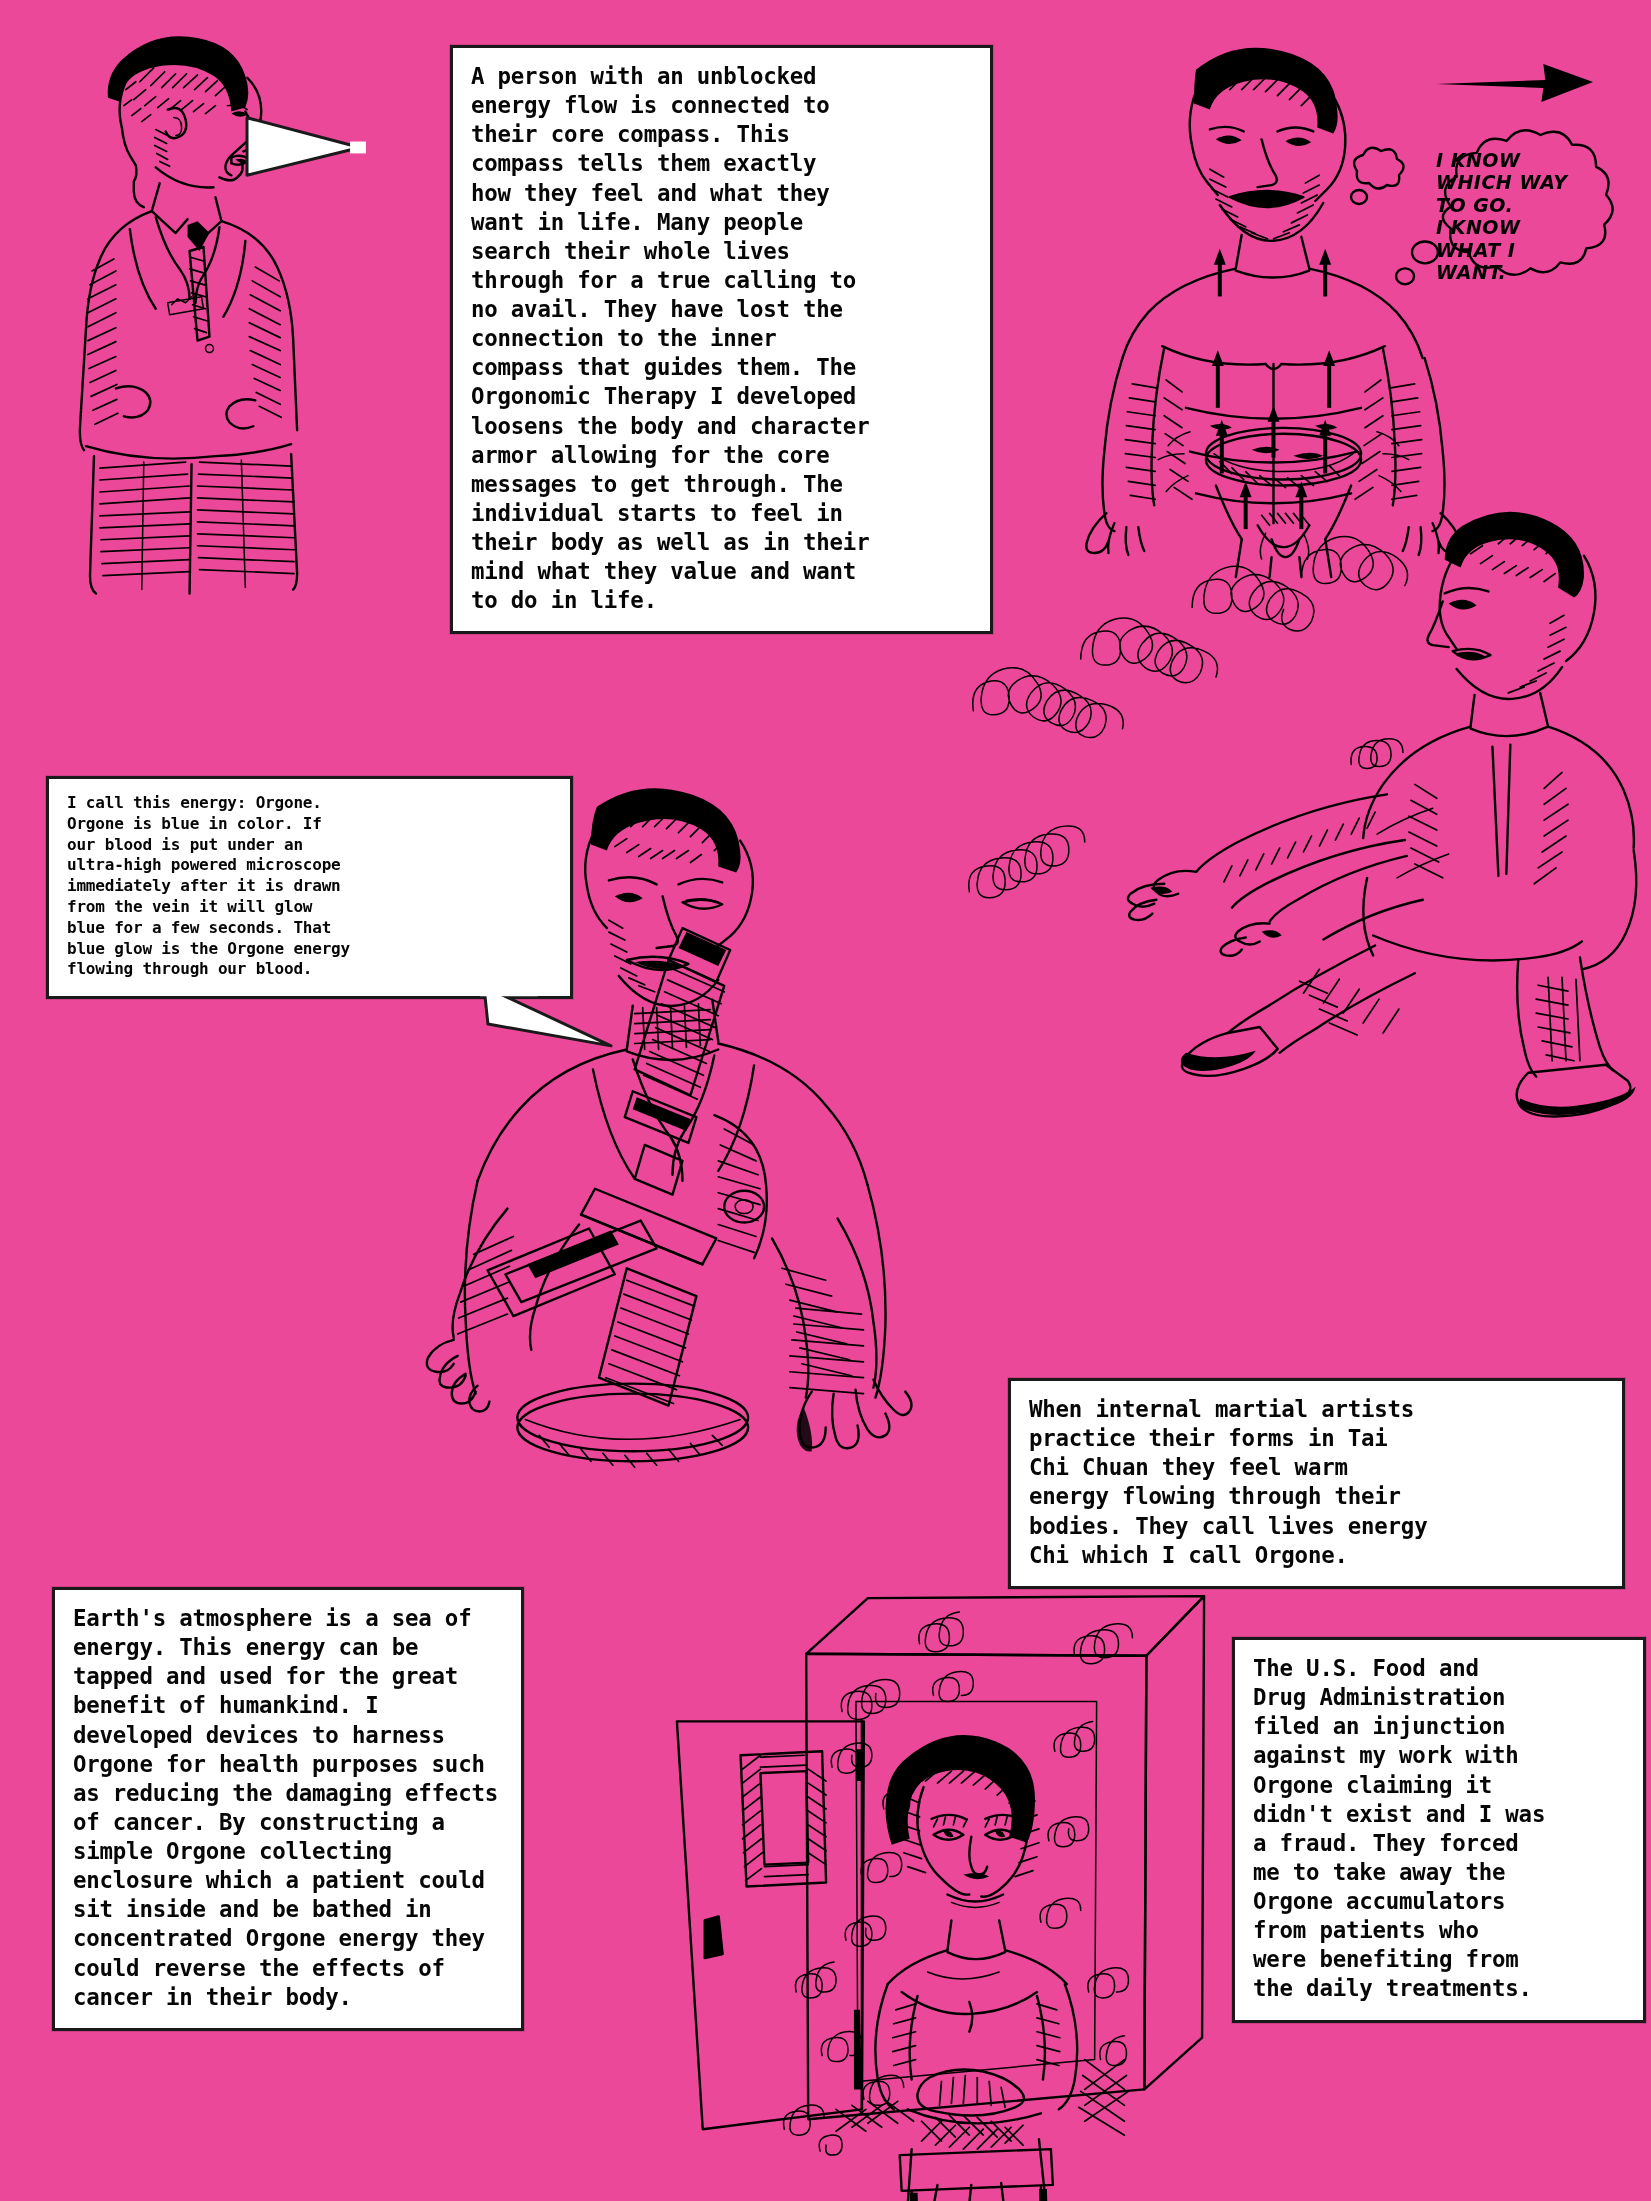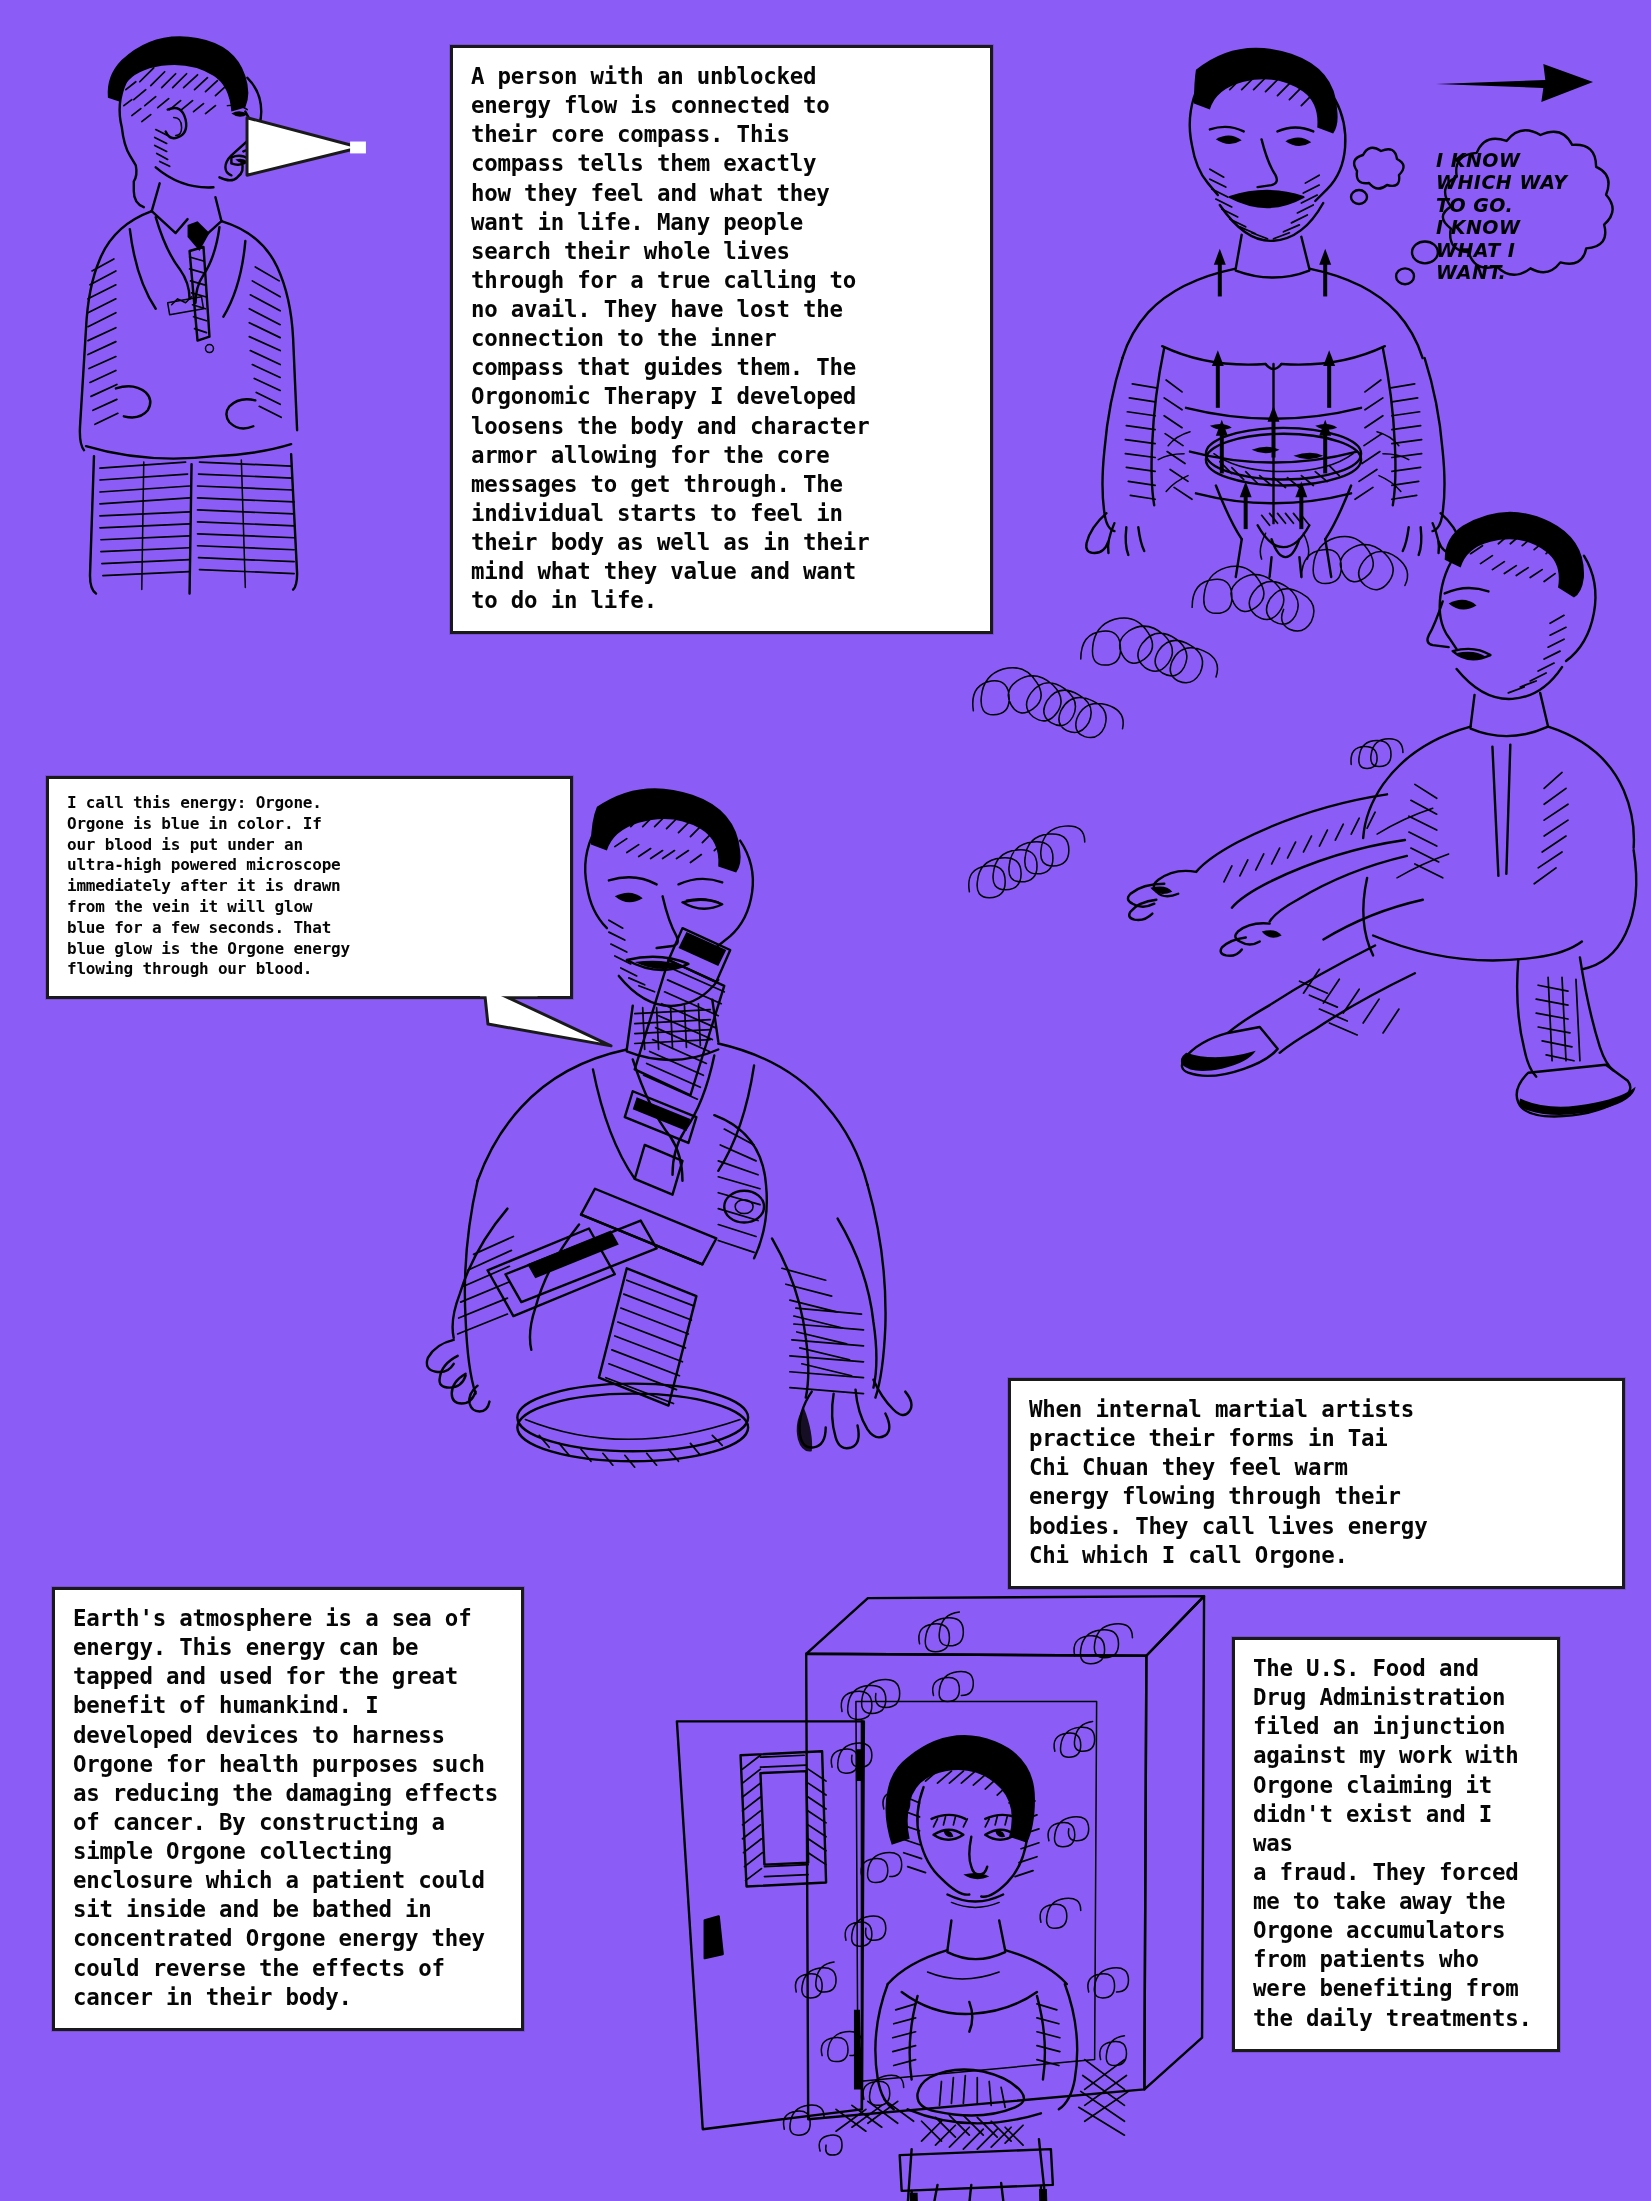--- a/index.html
+++ b/index.html
@@ -5,21 +5,21 @@
 <style>
   * { box-sizing: border-box; }
   html, body { margin:0; padding:0; background:#ffffff; }
   body {
     width:1652px; height:2202px;
     position:relative;
     font-family:"DejaVu Sans Mono", monospace;
     color:#000;
     overflow:hidden;
   }
-  .page { position:relative; width:1652px; height:2202px; background:#8b5cf6; }
+  .page { position:relative; width:1652px; height:2202px; background:#ec4899; }
 
   
   .bubble {
     position:absolute;
     background:#ffffff;
     border:3px solid #1a1a1a;
     padding:14px 16px 16px 18px;
     font-family:"DejaVu Sans Mono", monospace;
     font-weight:700;
     line-height:1.30;
@@ -707,21 +707,21 @@
         <path d="M166 466 q-4 -16 12 -18 q14 -2 14 12 q0 12 -12 12 q-10 0 -8 -12 q2 -16 18 -18 q16 -2 16 12 q0 12 -12 12"></path>
         <path d="M208 510 q-4 -16 12 -18 q14 -2 14 12 q0 12 -12 12 q-10 0 -8 -12 q2 -16 18 -18 q16 -2 16 12"></path>
         <path d="M434 402 q-4 -16 12 -18 q14 -2 14 12 q0 12 -12 12 q-10 0 -8 -12 q2 -16 18 -18 q16 -2 16 12 q0 12 -12 12"></path>
         <path d="M446 470 q-4 -16 12 -18 q14 -2 14 12 q0 12 -12 12 q-10 0 -8 -12 q2 -16 18 -18"></path>
         <path d="M128 540 q-4 -16 12 -18 q14 -2 14 12 q0 12 -12 12 q-10 0 -8 -12 q2 -16 18 -18 q16 -2 16 12"></path>
         <path d="M164 562 q-4 -14 10 -16 q12 -2 12 10 q0 10 -10 10 q-8 0 -6 -10"></path>
       </g>
     </svg>
   </div>
 
-  <div class="bubble rough" style="left:1232px; top:1637px; width:328px; font-size:22.4px;">The U.S. Food and
+  <div class="bubble rough" style="left:1232px; top:1637px; width:414px; font-size:22.4px;">The U.S. Food and
 Drug Administration
 filed an injunction
 against my work with
 Orgone claiming it
 didn't exist and I was
 a fraud. They forced
 me to take away the
 Orgone accumulators
 from patients who
 were benefiting from

